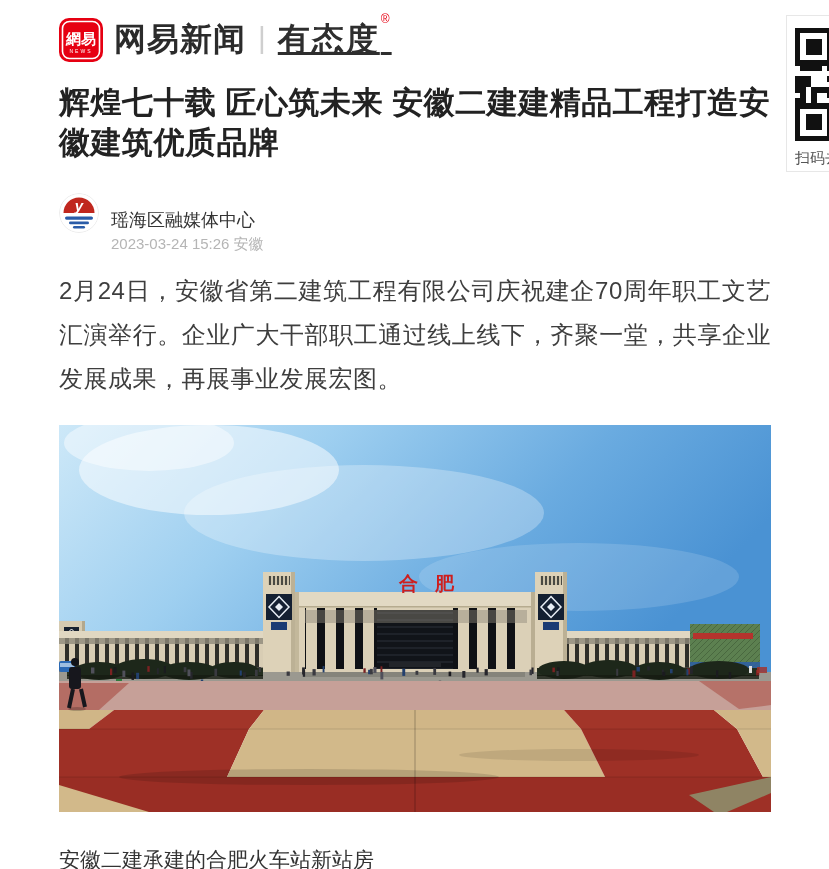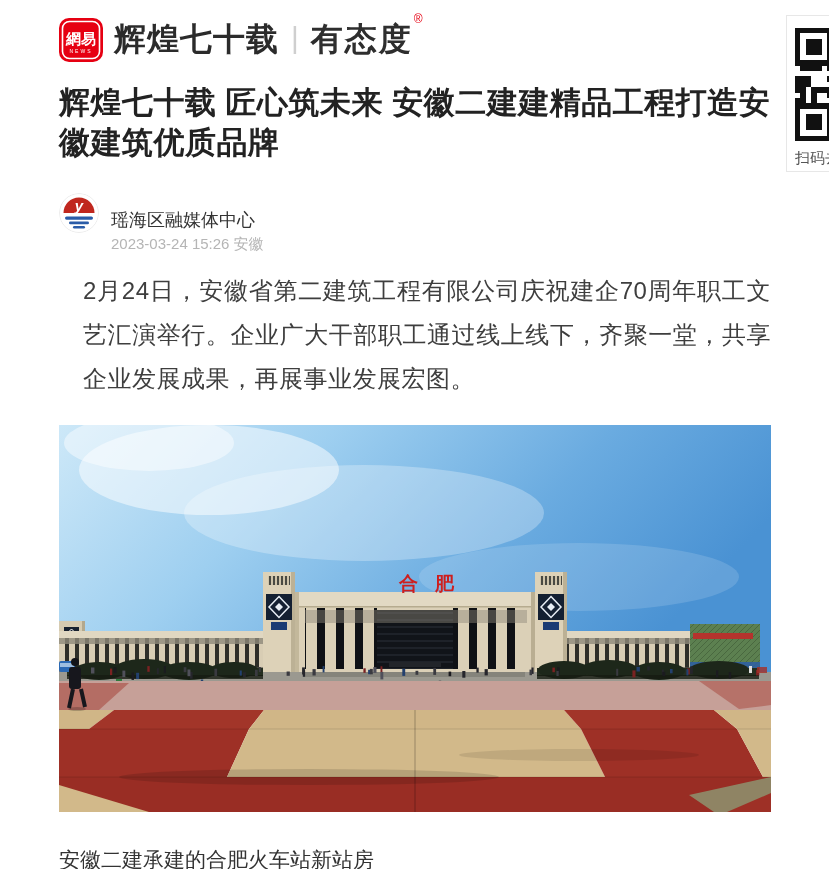--- a/index.html
+++ b/index.html
@@ -8,21 +8,21 @@
     font-family:"Liberation Sans","DejaVu Sans",sans-serif;
     -webkit-font-smoothing:antialiased;
   }
   .content{width:712px;margin-left:59px;position:relative;}
 
   
   .header{display:flex;align-items:center;margin-top:18px;height:44px;}
   .logo-box{width:44px;height:44px;flex:0 0 44px;margin-right:11px;}
   .brand{font-size:32px;font-weight:700;color:#2b2b2b;letter-spacing:1px;}
   .hdr-sep{font-size:30px;font-weight:200;color:#cfcfcf;margin:0 12px;transform:translateY(-2px);}
-  .slogan{font-size:32px;font-weight:600;color:#2e2e2e;letter-spacing:2px;position:relative;}
+  .slogan{font-size:32px;font-weight:600;color:#2e2e2e;letter-spacing:2px;position:relative;text-decoration:underline;}
   .regmark{font-size:12px;color:#e60012;vertical-align:top;position:relative;top:-6px;left:1px;font-weight:400;}
 
   
   .qr-panel{
     position:absolute;left:786px;top:15px;width:132px;height:157px;
     border:1px solid #e7e7e7;background:#fff;box-sizing:border-box;
     display:flex;flex-direction:column;align-items:flex-start;padding:12px 0 0 8px;
   }
   .qr-caption{font-size:15px;color:#555;margin-top:8px;white-space:nowrap;}
 
@@ -31,41 +31,41 @@
     font-size:31px;line-height:40px;font-weight:700;color:#222;
     letter-spacing:.5px;
   }
   .author-row{display:flex;margin-top:27px;height:46px;align-items:center;}
   .avatar{width:40px;height:40px;flex:0 0 40px;margin-right:12px;border-radius:50%;overflow:hidden;}
   .author-name{font-size:18px;color:#333;line-height:22px;margin-top:37px;}
   .author-meta{font-size:15px;color:#b5b5b5;line-height:20px;margin-top:3px;}
 
   .body-text{
     margin-top:33px;font-size:24px;line-height:44px;color:#3e3e3e;
-    text-align:justify;letter-spacing:.5px;margin-left:24px;
+    text-align:justify;letter-spacing:.5px;
   }
 
   .photo{display:block;margin-top:4px;width:712px;height:387px;}
   .caption{margin-top:33px;font-size:21px;color:#333;line-height:30px;}
 </style>
 </head>
 <body>
 
 <div class="content">
 
   <div class="header">
     <div class="logo-box">
       <svg width="44" height="44" viewBox="0 0 44 44">
         <rect x="0" y="0" width="44" height="44" rx="10" fill="#e60012"></rect>
         <rect x="3.5" y="3.5" width="37" height="37" rx="7" fill="none" stroke="#ffffff" stroke-width="1.6"></rect>
         <text x="22" y="26" text-anchor="middle" font-size="15" font-weight="bold" fill="#ffffff">網易</text>
         <text x="22" y="35" text-anchor="middle" font-size="5" letter-spacing="2" fill="#ffffff">NEWS</text>
       </svg>
     </div>
-    <span class="brand">辉煌七十载</span>
+    <span class="brand">网易新闻</span>
     <span class="hdr-sep">|</span>
     <span class="slogan"><span>有态度</span><span class="regmark">®</span></span>
   </div>
 
   <h1 class="title">辉煌七十载 匠心筑未来 安徽二建建精品工程打造安徽建筑优质品牌</h1>
 
   <div class="author-row">
     <div class="avatar">
       <svg width="40" height="40" viewBox="0 0 40 40">
         <circle cx="20" cy="20" r="19.5" fill="#ffffff" stroke="#ececec" stroke-width="1"></circle>

